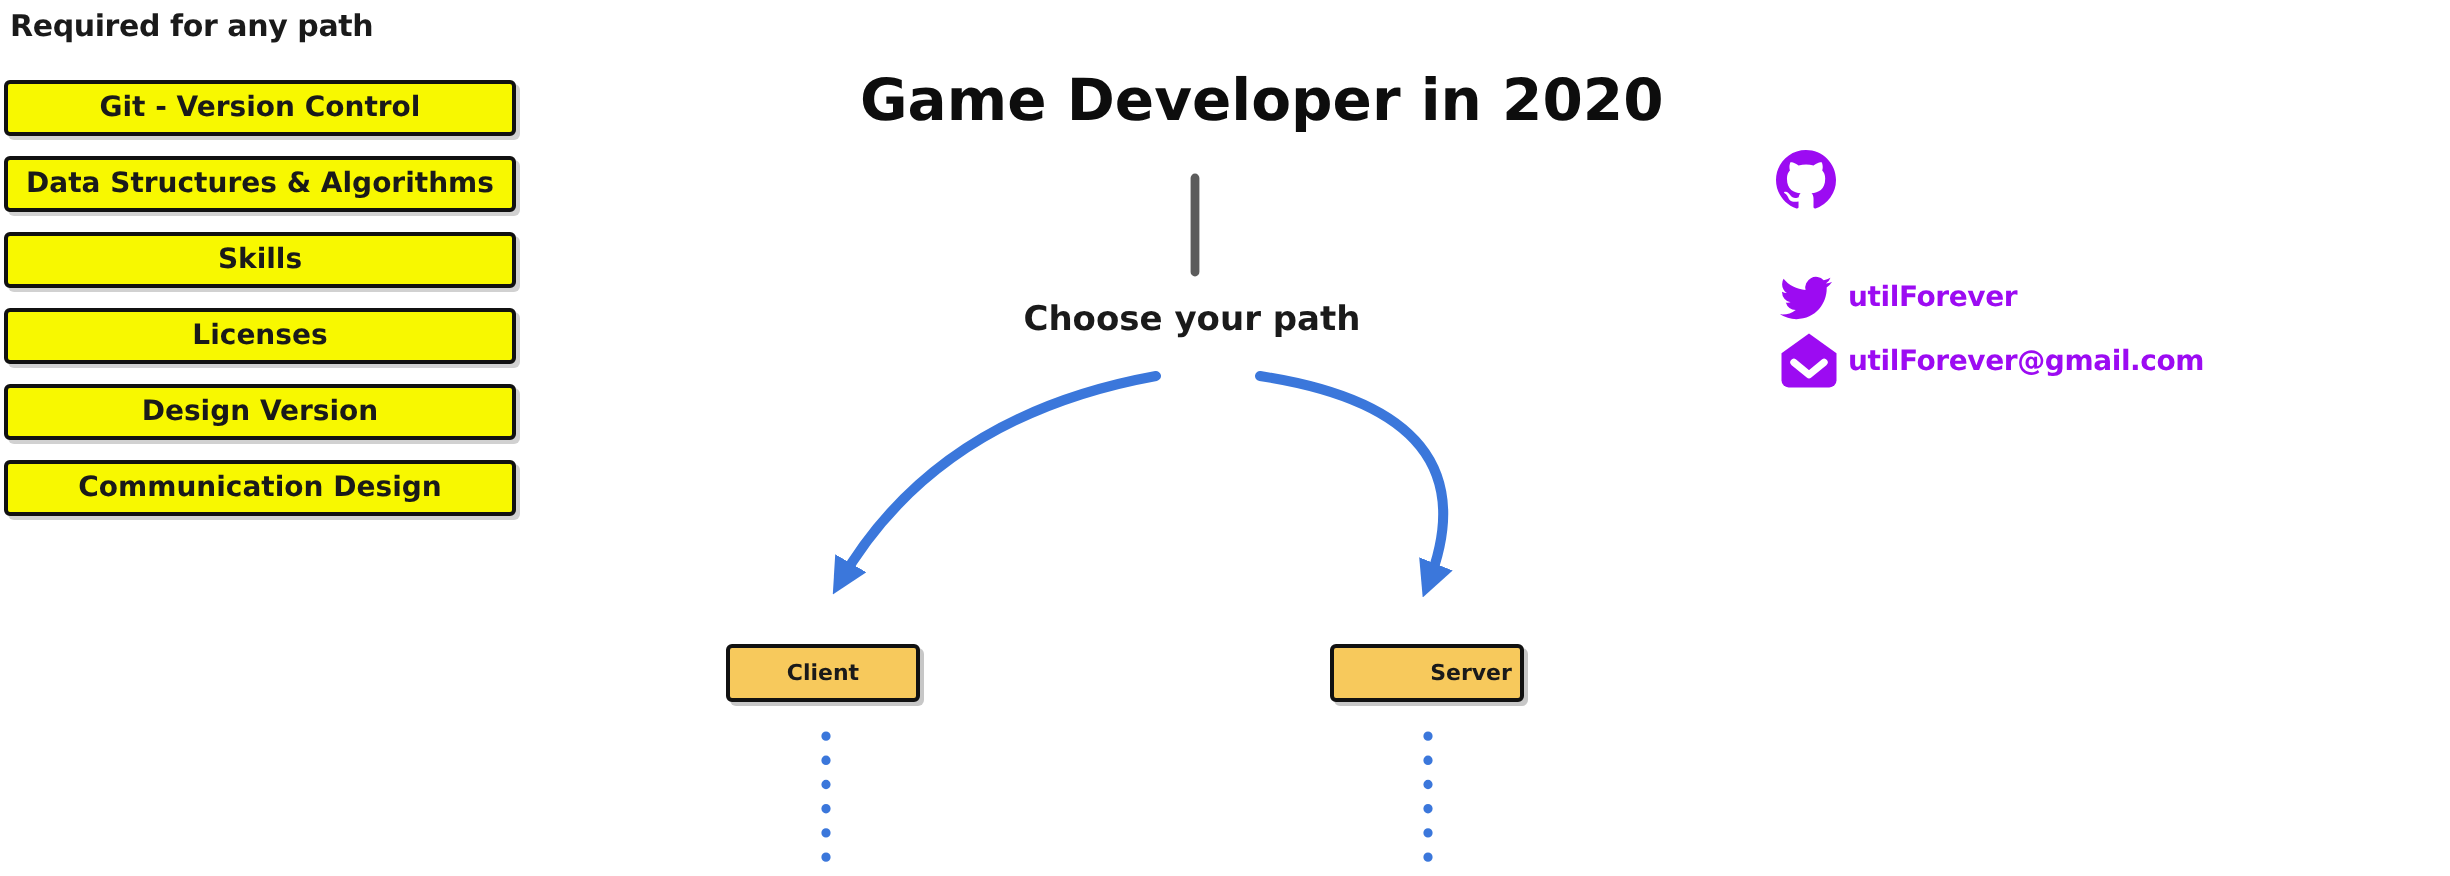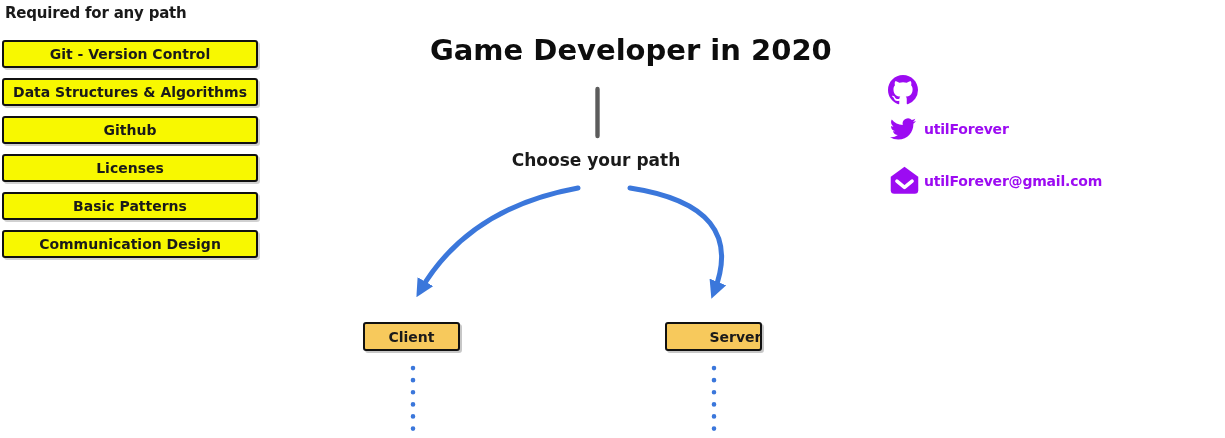--- a/index.html
+++ b/index.html
@@ -63,57 +63,57 @@
   .arrow  { stroke:var(--arrow-blue); stroke-width:5; fill:none; stroke-linecap:round; }
   .ah-fill{ fill:var(--arrow-blue); }
   .dotline{ stroke:var(--arrow-blue); stroke-width:4.6; stroke-linecap:round; stroke-dasharray:0.1 12; }
   .path-box {
     position:absolute; top:322px; width:97px; height:29px;
     background:var(--path-box-fill);
     border:2.5px solid var(--border-black);
     border-radius:3px;
     box-shadow:2px 2px 0 rgba(0,0,0,0.22);
     display:flex; align-items:center; justify-content:center;
-    font-size:14px; font-weight:bold; color:var(--text-black);
+    font-size:11px; font-weight:bold; color:var(--text-black);
   }
   .path-box.client { left:363px; }
   .path-box.server { left:665px;padding-left:44px; }
   
   .contacts { position:absolute; left:888px; top:0; }
   .contact-row {
     position:absolute; left:0;
     display:flex; align-items:center;
     color:var(--contact-purple);
     cursor:pointer;
     white-space:nowrap;
   }
   .contact-row.github  { top:75px; }
-  .contact-row.twitter { top:116px; }
+  .contact-row.twitter { top:136px; }
   .contact-row.email   { top:164px; }
   .cicon {
     width:36px; display:flex; align-items:center; justify-content:flex-start;
     color:var(--contact-purple);
   }
   .contact-label {
     font-size:14px; font-weight:bold; color:var(--contact-purple);
     letter-spacing:-0.2px;
   }
 </style>
 </head>
 <body>
 
 <div class="canvas">
 
   <div class="required-heading">Required for any path</div>
   <div class="required-list">
     <div class="req-box">Git - Version Control</div>
     <div class="req-box">Data Structures &amp; Algorithms</div>
-    <div class="req-box">Github</div>
+    <div class="req-box">Skills</div>
     <div class="req-box">Licenses</div>
-    <div class="req-box">Basic Patterns</div>
+    <div class="req-box">Design Version</div>
     <div class="req-box">Communication Design</div>
   </div>
 
   <div class="page-title">Game Developer in 2020</div>
   <div class="choose-label">Choose your path</div>
 
   <svg class="overlay" width="1225" height="438" viewBox="0 0 1225 438">
     <defs>
       <marker id="ah" viewBox="0 0 10 10" refX="6" refY="5" markerWidth="3.6" markerHeight="3.6" orient="auto-start-reverse">
         <path d="M0,0 L10,5 L0,10 z" class="ah-fill"></path>

